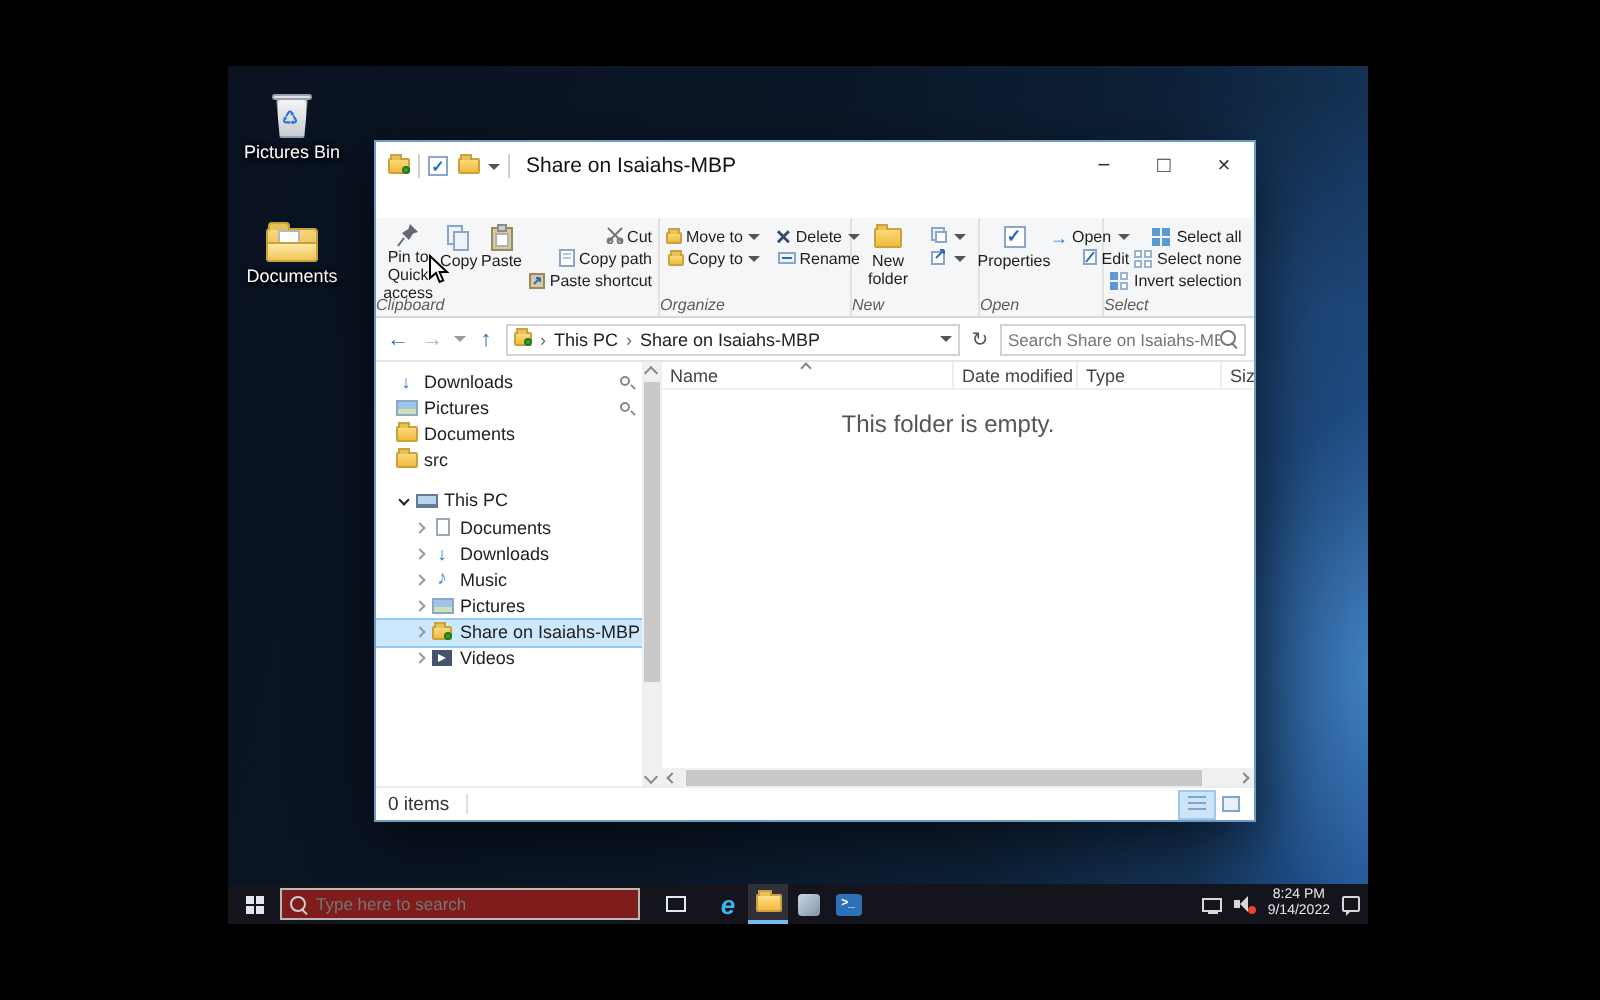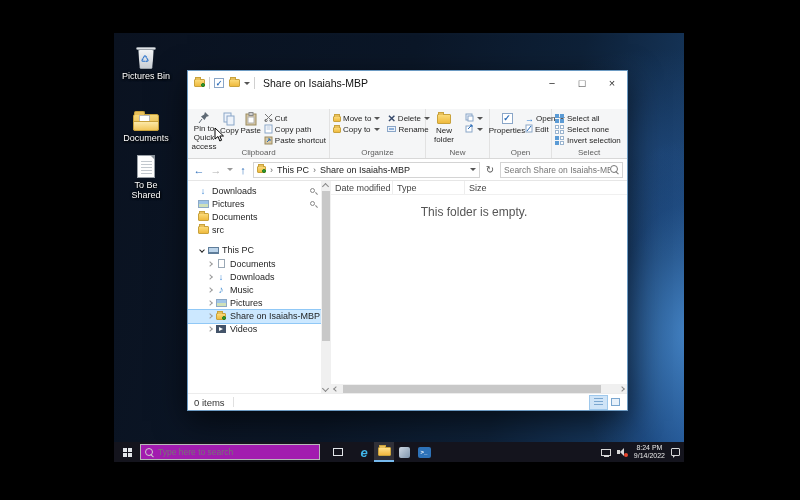--- a/index.html
+++ b/index.html
@@ -29,24 +29,24 @@
 
   .tabrow { position:absolute; left:0; top:24px; width:100%; height:14px; background:#fff; display:flex; align-items:stretch; border-bottom:1px solid #f0f0f0; }
   .tab { padding:0 12px; font-size:9.5px; display:flex; align-items:center; color:#222; }
   .tab.file { background:#2f5b98; color:#fff; }
   .tab.active { background:#f5f6f7; border:1px solid #d8d8d8; border-bottom:none; }
   .tab-right { margin-left:auto; display:flex; align-items:center; gap:6px; padding-right:6px; }
   .help-dot { width:10px; height:10px; border-radius:50%; background:#2f7fd6; color:#fff; font-size:8px; display:flex; align-items:center; justify-content:center; }
 
   .ribbon { position:absolute; left:0; top:38px; width:100%; height:50px; background:#f5f6f7; border-bottom:1px solid #d8d8d8; display:flex; }
   .rgroup { position:relative; height:100%; border-right:1px solid #e2e2e2; padding:2px 1px 12px 1px; display:flex; align-items:flex-start; }
-  .glabel { position:absolute; bottom:1px; left:0; width:100%; text-align:center; font-size:8px; color:#5d5d5d; }
+  .glabel { position:absolute; bottom:1px; left:0; width:100%; text-align:left; font-size:8px; color:#5d5d5d;font-style:italic; }
   .bigbtn { width:38px; height:36px; display:flex; flex-direction:column; align-items:center; font-size:8px; line-height:9px; text-align:center; color:#1e1e1e; }
   .bigbtn .bic { height:15px; display:flex; align-items:center; }
-  .stack { display:flex; flex-direction:column; justify-content:flex-start; padding-top:2px; }
+  .stack { display:flex; flex-direction:column; justify-content:flex-start; padding-top:2px;align-items:flex-end; }
   .srow { height:11px; display:flex; align-items:center; gap:2px; font-size:8px; color:#1e1e1e; white-space:nowrap; padding:0 2px; }
   .caret { width:0; height:0; border-left:3px solid transparent; border-right:3px solid transparent; border-top:3px solid #555; margin-left:1px; }
 
   
   .folder-sm { width:11px; height:8px; background:linear-gradient(#fbda78,#efba3e); border:1px solid #c9a23c; border-radius:1px; position:relative; flex:none; }
   .folder-sm::before { content:""; position:absolute; top:-3px; left:0; width:4px; height:2px; background:#e9c05a; border:1px solid #c9a23c; border-bottom:none; }
   .share-dot { position:absolute; right:-1px; bottom:-1px; width:4px; height:4px; border-radius:50%; background:#36a136; border:1px solid #1d7a1d; }
   .xmark { font-size:10px; font-weight:bold; color:#374a6b; }
   .sq4 { width:10px; height:10px; display:grid; grid-template-columns:4px 4px; grid-template-rows:4px 4px; gap:1px; flex:none; }
   .sq4 i { background:#5b9bd5; } .sq4.none i { background:#fff; border:1px solid #9ab4cf; } .sq4.inv i:nth-child(odd){background:#5b9bd5;} .sq4.inv i:nth-child(even){background:#fff; border:1px solid #9ab4cf;}
@@ -104,21 +104,21 @@
   .vb { width:17px; height:13px; display:flex; align-items:center; justify-content:center; }
   .vb.on { background:#cfe4f7; outline:1px solid #9ec8ec; }
   .vb-list { width:9px; height:8px; background:repeating-linear-gradient(#7ba7d0 0 1px, transparent 1px 3px); }
   .vb-big { width:9px; height:8px; border:1px solid #7ba7d0; background:#e8f1fa; }
 
   
   .taskbar { position:absolute; left:114px; top:442px; width:570px; height:20px; background:#14141d; display:flex; align-items:center; z-index:10; }
   .tb-start { width:26px; height:100%; display:flex; align-items:center; justify-content:center; }
   .winlogo { width:9px; height:9px; display:grid; grid-template-columns:4px 4px; grid-template-rows:4px 4px; gap:1px; }
   .winlogo i { background:#e3e6ea; }
-  .tb-search { width:180px; height:16px; border:1px solid #b9b9b9; background:#a21caf; display:flex; align-items:center; padding:0 4px; gap:4px; }
+  .tb-search { width:180px; height:16px; border:1px solid #b9b9b9; background:#7f1d1d; display:flex; align-items:center; padding:0 4px; gap:4px; }
   .tb-search .mag::before { border-color:#cfcfcf; } .tb-search .mag::after { background:#cfcfcf; }
   .tb-search input { background:transparent; border:none; outline:none; color:#c9c9c9; font-size:8.5px; flex:1; font-family:"Liberation Sans",sans-serif; min-width:0; }
   .tb-btn { width:20px; height:100%; display:flex; align-items:center; justify-content:center; position:relative; }
   .tb-btn.active { background:rgba(255,255,255,.12); border-bottom:2px solid #76b9ed; }
   .tview { width:10px; height:8px; border:1px solid #e3e6ea; background:transparent; }
   .ie-e { color:#3fb4e8; font-size:13px; font-weight:bold; font-style:italic; line-height:1; }
   .fol-tb { width:13px; height:9px; background:linear-gradient(#ffe08a,#f4b83f); border:1px solid #caa23c; border-radius:1px; position:relative; }
   .fol-tb::before { content:""; position:absolute; top:-3px; left:0; width:5px; height:2px; background:#e9c05a; border:1px solid #caa23c; border-bottom:none; }
   .app4 { width:11px; height:11px; border-radius:2px; background:linear-gradient(135deg,#cdd7e2,#7e95ad); }
   .ps { width:13px; height:11px; border-radius:2px; background:#2d72b8; color:#fff; font-size:6px; font-weight:bold; display:flex; align-items:center; justify-content:center; }
@@ -168,28 +168,20 @@
     <div class="dt-icon" style="left:6px; top:66px;">
       <div class="glyph">
         <span class="docfol">
             <span class="back"></span>
             <span class="page"></span>
             <span class="front"></span>
           </span>
       </div>
       <div class="lbl">Documents</div>
     </div>
-    <div class="dt-icon" style="left:6px; top:113px;">
-      <div class="glyph">
-        <span class="page-ic">
-            <span class="lines"></span>
-          </span>
-      </div>
-      <div class="lbl">To Be Shared</div>
-    </div>
 
     <div class="window">
 
       <div class="titlebar">
         <span style="margin-left:6px;" class="folder-sm">
             <span class="share-dot"></span>
           </span>
         <span class="qat-sep"></span>
         <span class="chk" style="width:10px;height:10px;font-size:8px;">✓</span>
         <span class="folder-sm" style="margin-left:5px;"></span>
@@ -508,20 +500,24 @@
         </div>
 
         <div class="vscroll">
           <span class="sarr up"></span>
           <div class="vthumb"></div>
           <span class="sarr dn"></span>
         </div>
 
         <div class="content">
           <div class="cheaders">
+            <div class="ch" style="width:146px;">
+              <span>Name</span>
+              <span class="sortmark"></span>
+            </div>
             <div class="ch" style="width:62px;">
               <span>Date modified</span>
             </div>
             <div class="ch" style="width:72px;">
               <span>Type</span>
             </div>
             <div class="ch" style="width:40px; border-right:none;">
               <span>Size</span>
             </div>
           </div>

